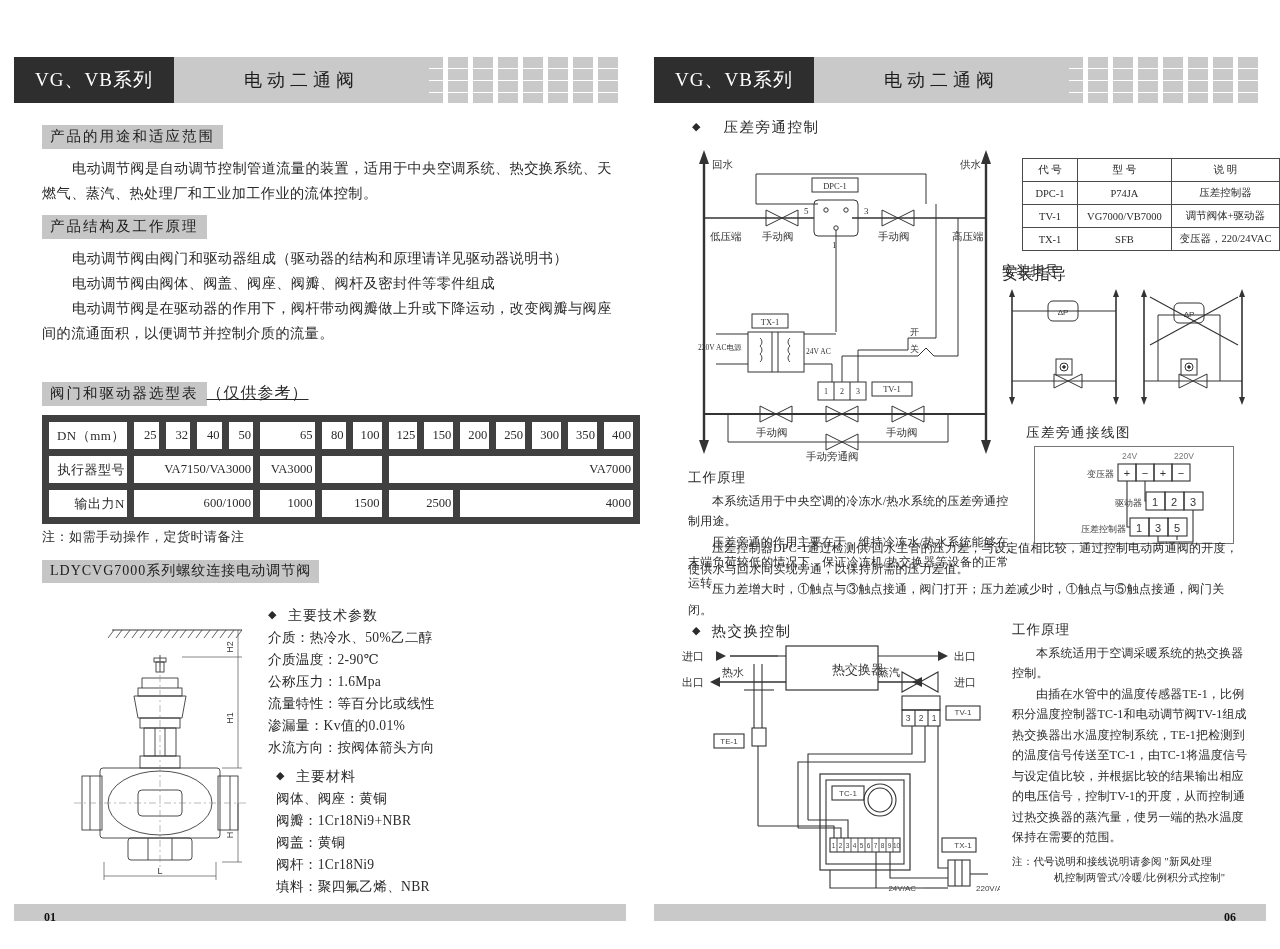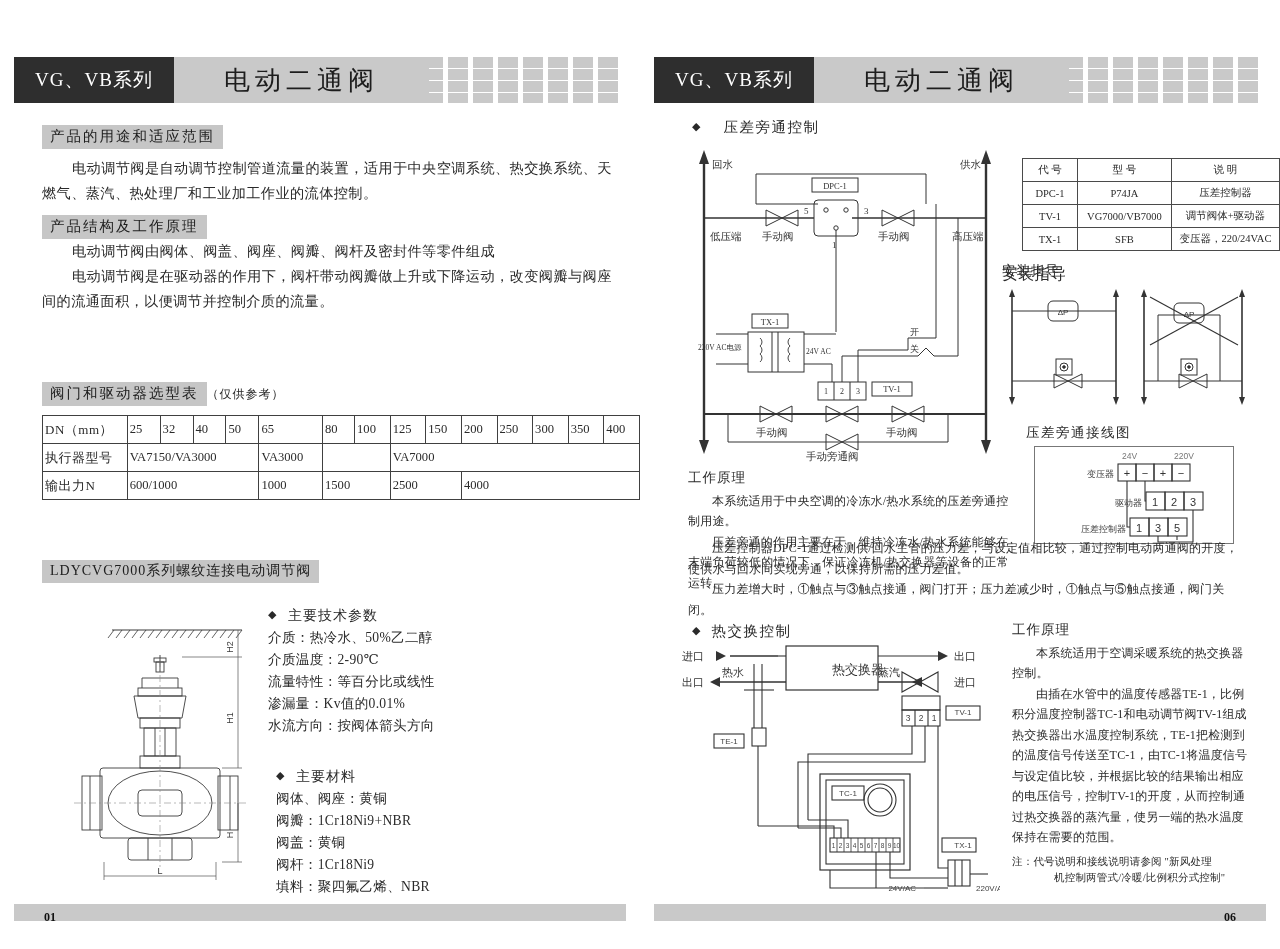--- a/index.html
+++ b/index.html
@@ -9,34 +9,34 @@
   .page-left{left:0;}
   .page-right{left:640px;}
 
   
   .hdr{position:absolute;top:57px;left:14px;width:612px;height:46px;}
   .hdr-dark{position:absolute;left:0;top:0;width:160px;height:46px;background:#2e2e2e;
             color:#fff;display:flex;align-items:center;justify-content:center;
             font-size:19px;letter-spacing:1px;}
   .hdr-grey{position:absolute;left:160px;top:0;width:255px;height:46px;background:#c9c9c9;
             color:#1d1d1d;display:flex;align-items:center;justify-content:center;
-            font-size:26px;letter-spacing:5px;}
+            font-size:18px;letter-spacing:5px;}
   .hdr-grid{position:absolute;left:384px;top:0;width:228px;height:46px;overflow:hidden;}
   .hdr-grid i{position:absolute;display:block;background:#c9c9c9;width:20px;height:11px;}
 
   
   .sect{display:inline-block;background:#c6c6c6;color:#1d1d1d;
         font-size:14.5px;letter-spacing:2px;padding:2px 8px 3px 8px;}
   .para{font-size:14.2px;line-height:25px;text-indent:30px;margin:7px 0 0 0;letter-spacing:.4px;}
 
   .blk{position:absolute;}
 
   
   table.spec{border-collapse:collapse;font-size:12.6px;}
-  table.spec td{border:1px solid #404040;text-align:left;height:27px;
+  table.spec td{border:7px solid #404040;text-align:right;height:27px;
                 padding:0 2px;white-space:nowrap;}
   td.lbl{width:82px;font-size:13px;letter-spacing:.5px;}
   .note{font-size:13px;margin-top:4px;letter-spacing:.5px;}
 
   
   table.lg{border-collapse:collapse;font-size:10.5px;}
   table.lg td{border:1px solid #4a4a4a;text-align:center;height:22px;padding:0 4px;white-space:nowrap;}
   table.lg td.c1{width:48px;} table.lg td.c2{width:86px;} table.lg td.c3{width:100px;}
 
   
@@ -104,26 +104,27 @@
       </div>
   </div>
 
   <div class="blk" style="left:42px;top:125px;width:580px;">
     <span class="sect">产品的用途和适应范围</span>
     <p class="para">电动调节阀是自动调节控制管道流量的装置，适用于中央空调系统、热交换系统、天燃气、蒸汽、热处理厂和工业加工作业的流体控制。</p>
   </div>
 
   <div class="blk" style="left:42px;top:215px;width:580px;">
     <span class="sect">产品结构及工作原理</span>
+    <p class="para">电动调节阀由阀门和驱动器组成（驱动器的结构和原理请详见驱动器说明书）</p>
     <p class="para" style="margin-top:0">电动调节阀由阀体、阀盖、阀座、阀瓣、阀杆及密封件等零件组成</p>
     <p class="para" style="margin-top:0">电动调节阀是在驱动器的作用下，阀杆带动阀瓣做上升或下降运动，改变阀瓣与阀座间的流通面积，以便调节并控制介质的流量。</p>
   </div>
 
   <div class="blk" style="left:42px;top:382px;">
-    <span class="sect">阀门和驱动器选型表</span><span style="font-size:12px;letter-spacing:1px;">（仅供参考）</span>
+    <span class="sect">阀门和驱动器选型表</span><span style="font-size:16px;letter-spacing:1px;text-decoration:underline;">（仅供参考）</span>
   </div>
 
   <div class="spec-wrap" style="left:42px;top:415px;">
     <table class="spec">
       <tbody id="spec-body">
           <tr>
             <td class="lbl">DN（mm）</td>
             <td style="width: 30px;">25</td>
             <td style="width: 30px;">32</td>
             <td style="width: 30px;">40</td>
@@ -149,20 +150,21 @@
           <tr>
             <td class="lbl">输出力N</td>
             <td colspan="4">600/1000</td>
             <td colspan="1">1000</td>
             <td colspan="2">1500</td>
             <td colspan="2">2500</td>
             <td colspan="5">4000</td>
           </tr>
         </tbody>
     </table>
+    <div class="note">注：如需手动操作，定货时请备注</div>
   </div>
 
   <div class="blk" style="left:42px;top:560px;">
     <span class="sect" style="letter-spacing:1px;font-size:14px;">LDYCVG7000系列螺纹连接电动调节阀</span>
   </div>
 
   <div class="blk" style="left:60px;top:600px;">
     <svg width="200" height="300" viewBox="0 0 200 300">
       <g stroke="#3a3a3a" fill="none" stroke-width="0.9">
 
@@ -240,20 +242,21 @@
   </div>
 
   <div class="blk" style="left:268px;top:607px;width:330px;">
     <div style="font-size:14px;letter-spacing:1px;">
       <span class="diamond">◆</span>
       <span style="margin-left:6px;">主要技术参数</span>
     </div>
     <ul id="tech-list" style="list-style:none;margin:2px 0 0 0;padding:0;font-size:13.6px;line-height:22px;letter-spacing:.3px;">
         <li>介质：热冷水、50%乙二醇</li>
         <li>介质温度：2-90℃</li>
+        <li>公称压力：1.6Mpa</li>
         <li>流量特性：等百分比或线性</li>
         <li>渗漏量：Kv值的0.01%</li>
         <li>水流方向：按阀体箭头方向</li>
       </ul>
   </div>
 
   <div class="blk" style="left:276px;top:768px;width:330px;">
     <div style="font-size:14px;letter-spacing:1px;">
       <span class="diamond">◆</span>
       <span style="margin-left:6px;">主要材料</span>

